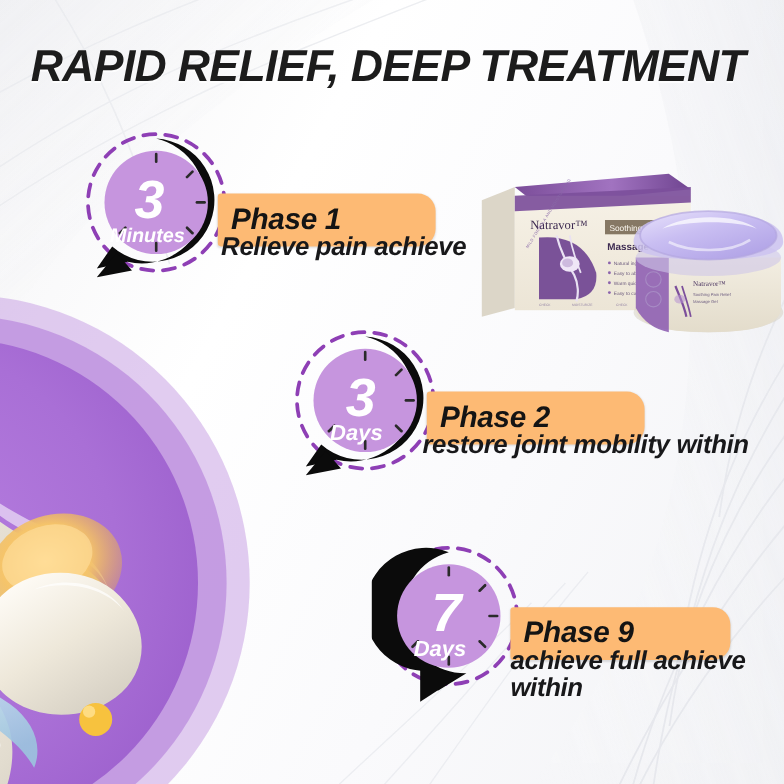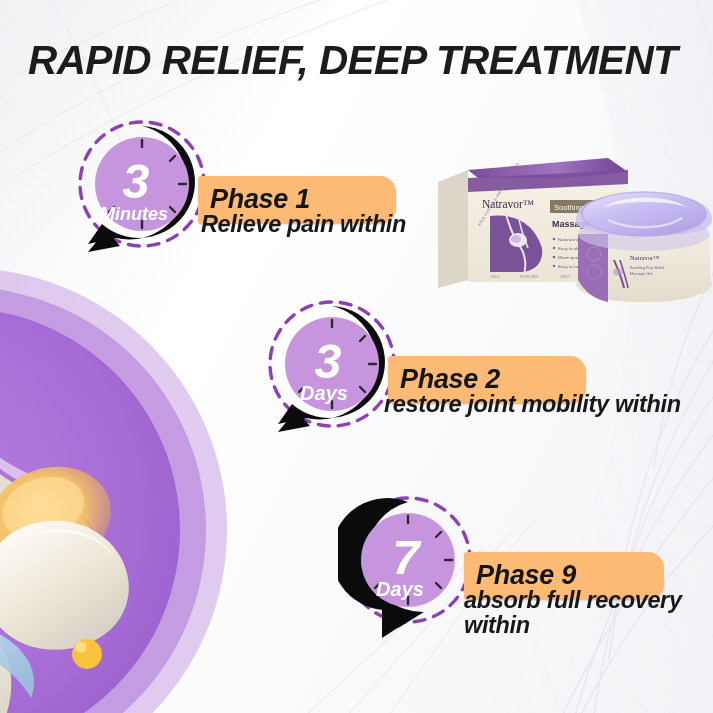--- a/index.html
+++ b/index.html
@@ -310,21 +310,21 @@
           <line x1="70" y1="116" x2="70" y2="109"></line>
           <line x1="37" y1="100" x2="42" y2="95"></line>
         </g>
         <text x="64" y="86" text-anchor="middle" font-family="Liberation Sans, sans-serif" font-size="49" font-weight="bold" font-style="italic" fill="#ffffff">3</text>
         <text x="62" y="108" text-anchor="middle" font-family="Liberation Sans, sans-serif" font-size="18" font-weight="bold" font-style="italic" fill="#ffffff">Minutes</text>
       </svg>
     </div>
     <div class="banner">
       <span class="btxt">Phase 1</span>
     </div>
-    <div class="sub">Relieve pain within</div>
+    <div class="sub">Relieve pain achieve</div>
   </div>
 
   <div class="phase" id="phase2">
     <div class="badge">
       <svg width="150" height="150" viewBox="0 0 150 150">
         <circle cx="70" cy="72" r="62" fill="none" stroke="#8e3fb5" stroke-width="3.4" stroke-dasharray="11 9" stroke-linecap="round"></circle>
         <path d="M70 14 A 56 56 0 1 1 30 112 L 16 132 L 44 126 A 56 56 0 0 0 70 14 Z" fill="#0b0b0b"></path>
         <path d="M34 118 L 16 140 L 48 134 Z" fill="#0b0b0b"></path>
         <circle cx="70" cy="72" r="47" fill="#c695de"></circle>
         <g stroke="#2a2a2a" stroke-width="2.4" stroke-linecap="round">
@@ -360,16 +360,16 @@
           <line x1="70" y1="116" x2="70" y2="109"></line>
           <line x1="37" y1="100" x2="42" y2="95"></line>
         </g>
         <text x="68" y="86" text-anchor="middle" font-family="Liberation Sans, sans-serif" font-size="49" font-weight="bold" font-style="italic" fill="#ffffff">7</text>
         <text x="62" y="108" text-anchor="middle" font-family="Liberation Sans, sans-serif" font-size="20" font-weight="bold" font-style="italic" fill="#ffffff">Days</text>
       </svg>
     </div>
     <div class="banner">
       <span class="btxt">Phase 9</span>
     </div>
-    <div class="sub">absorb full recovery within</div>
+    <div class="sub">achieve full achieve within</div>
   </div>
 
 </div>
 
 </body></html>

